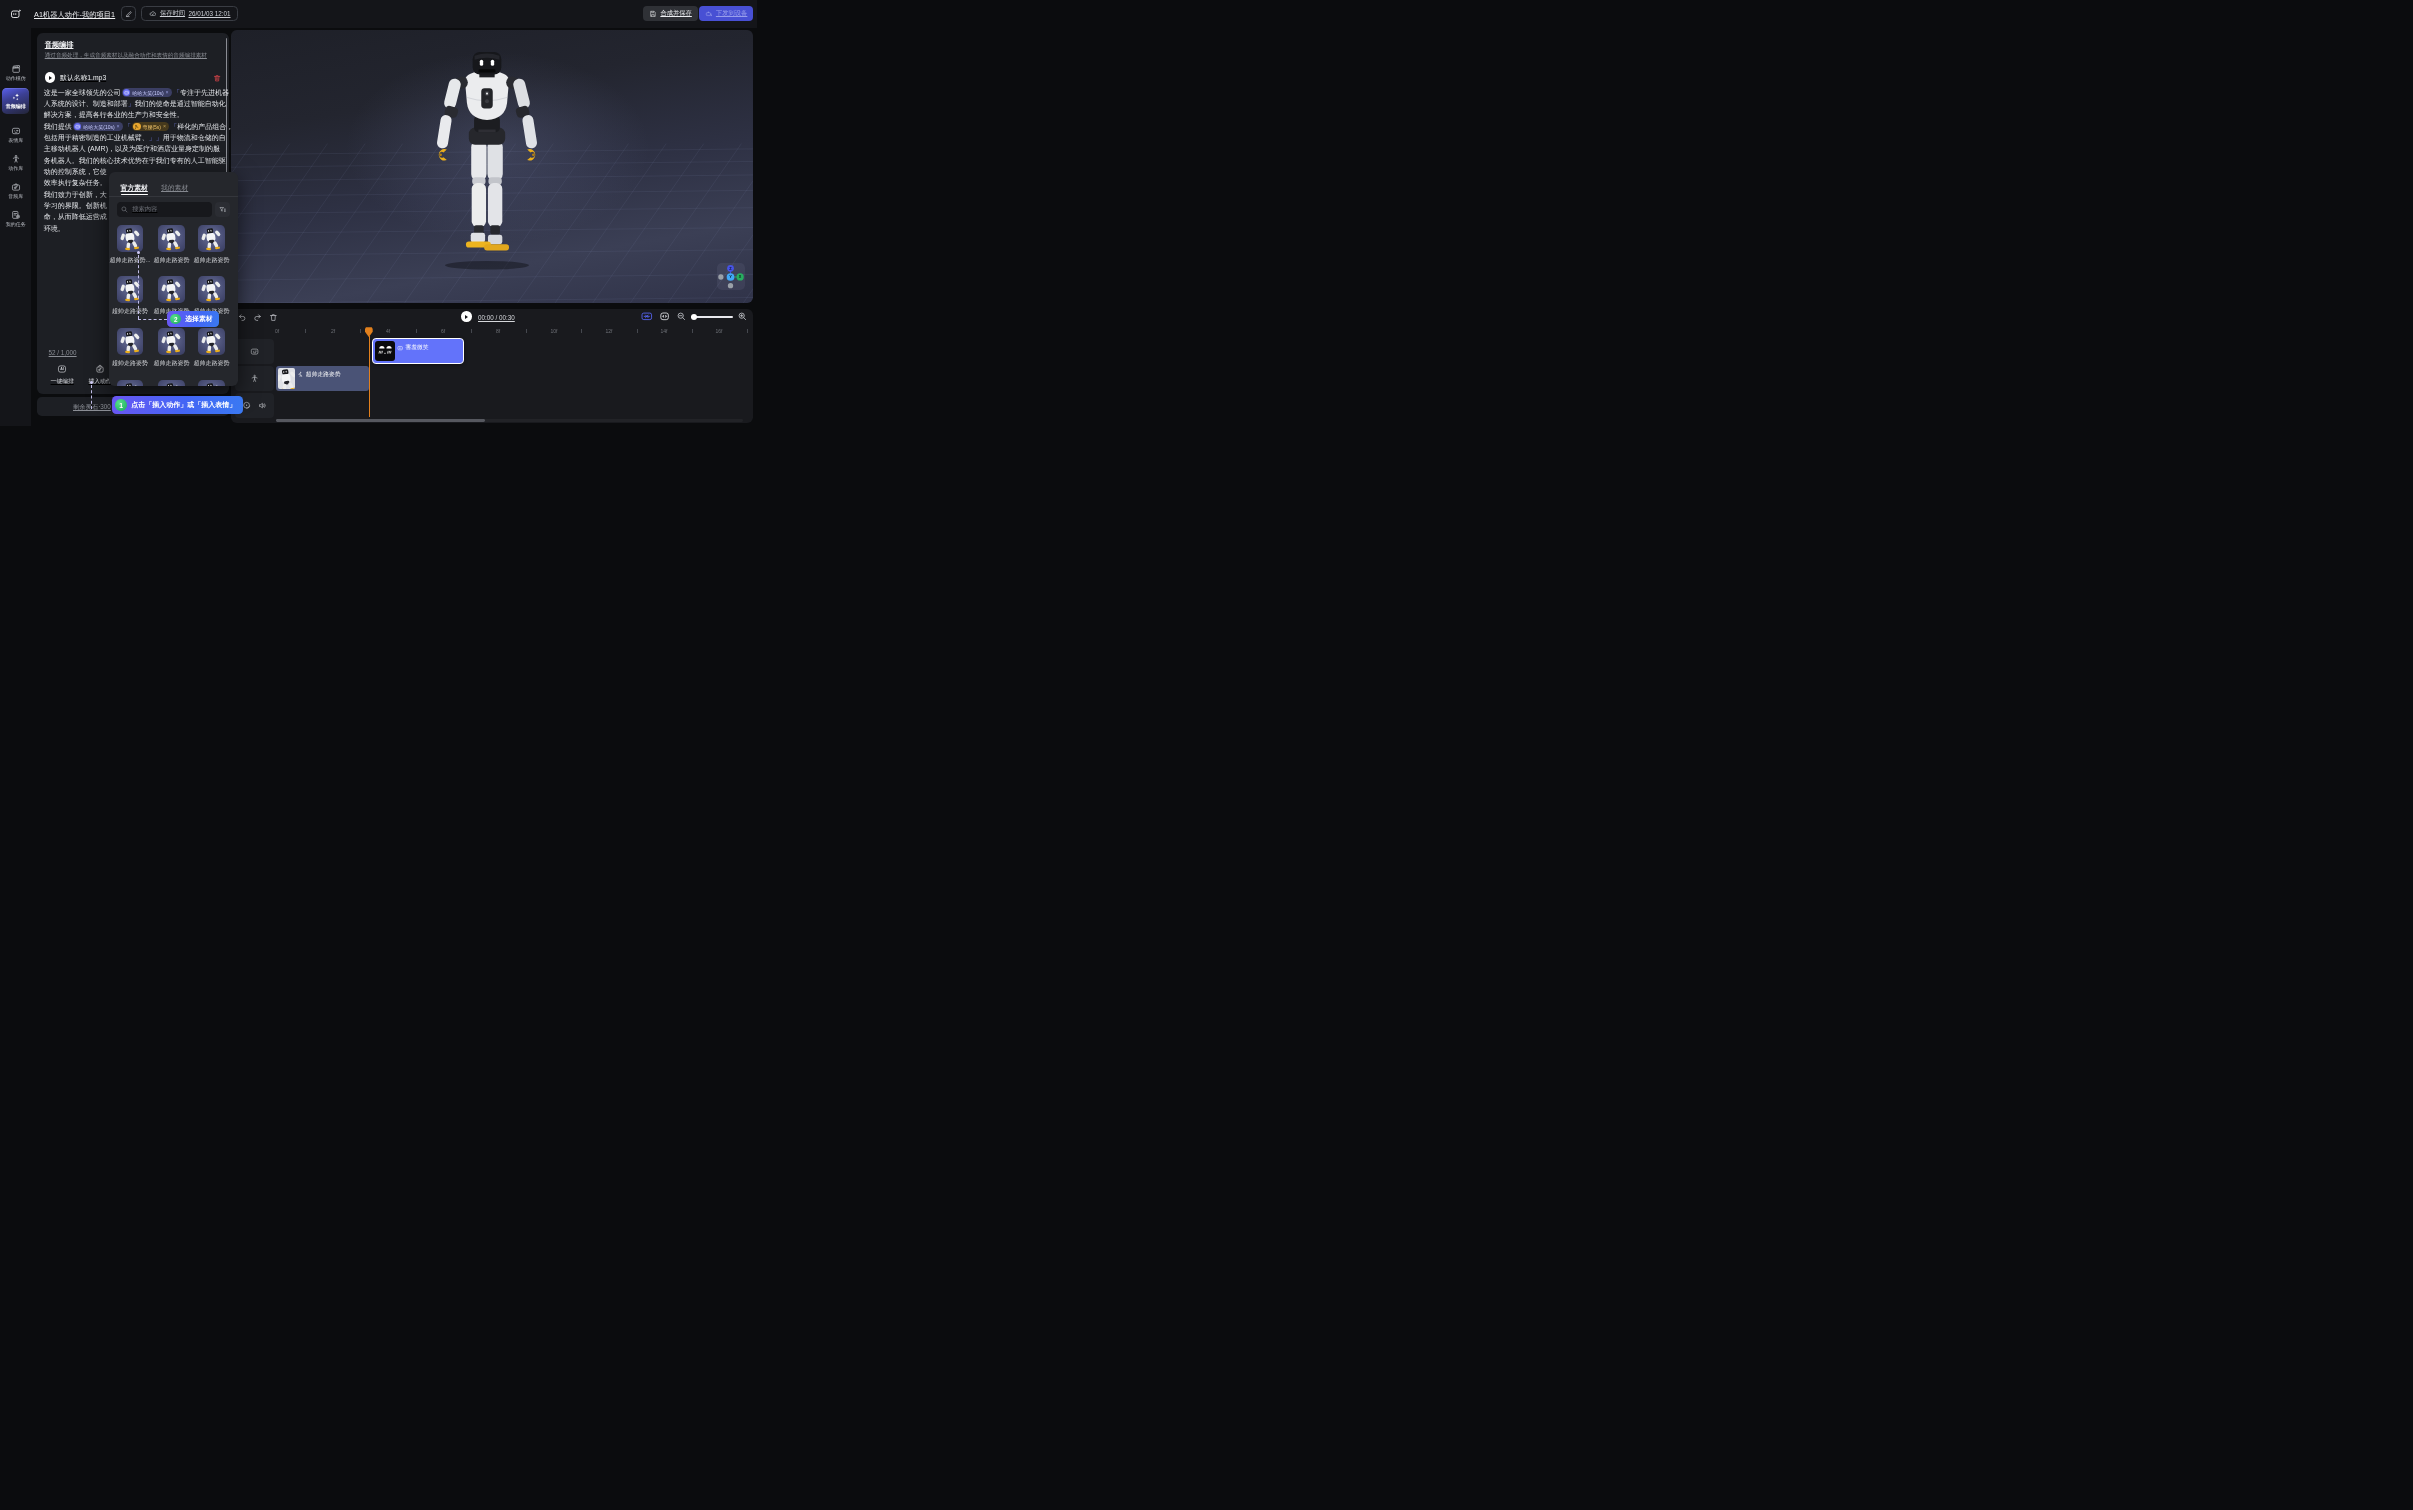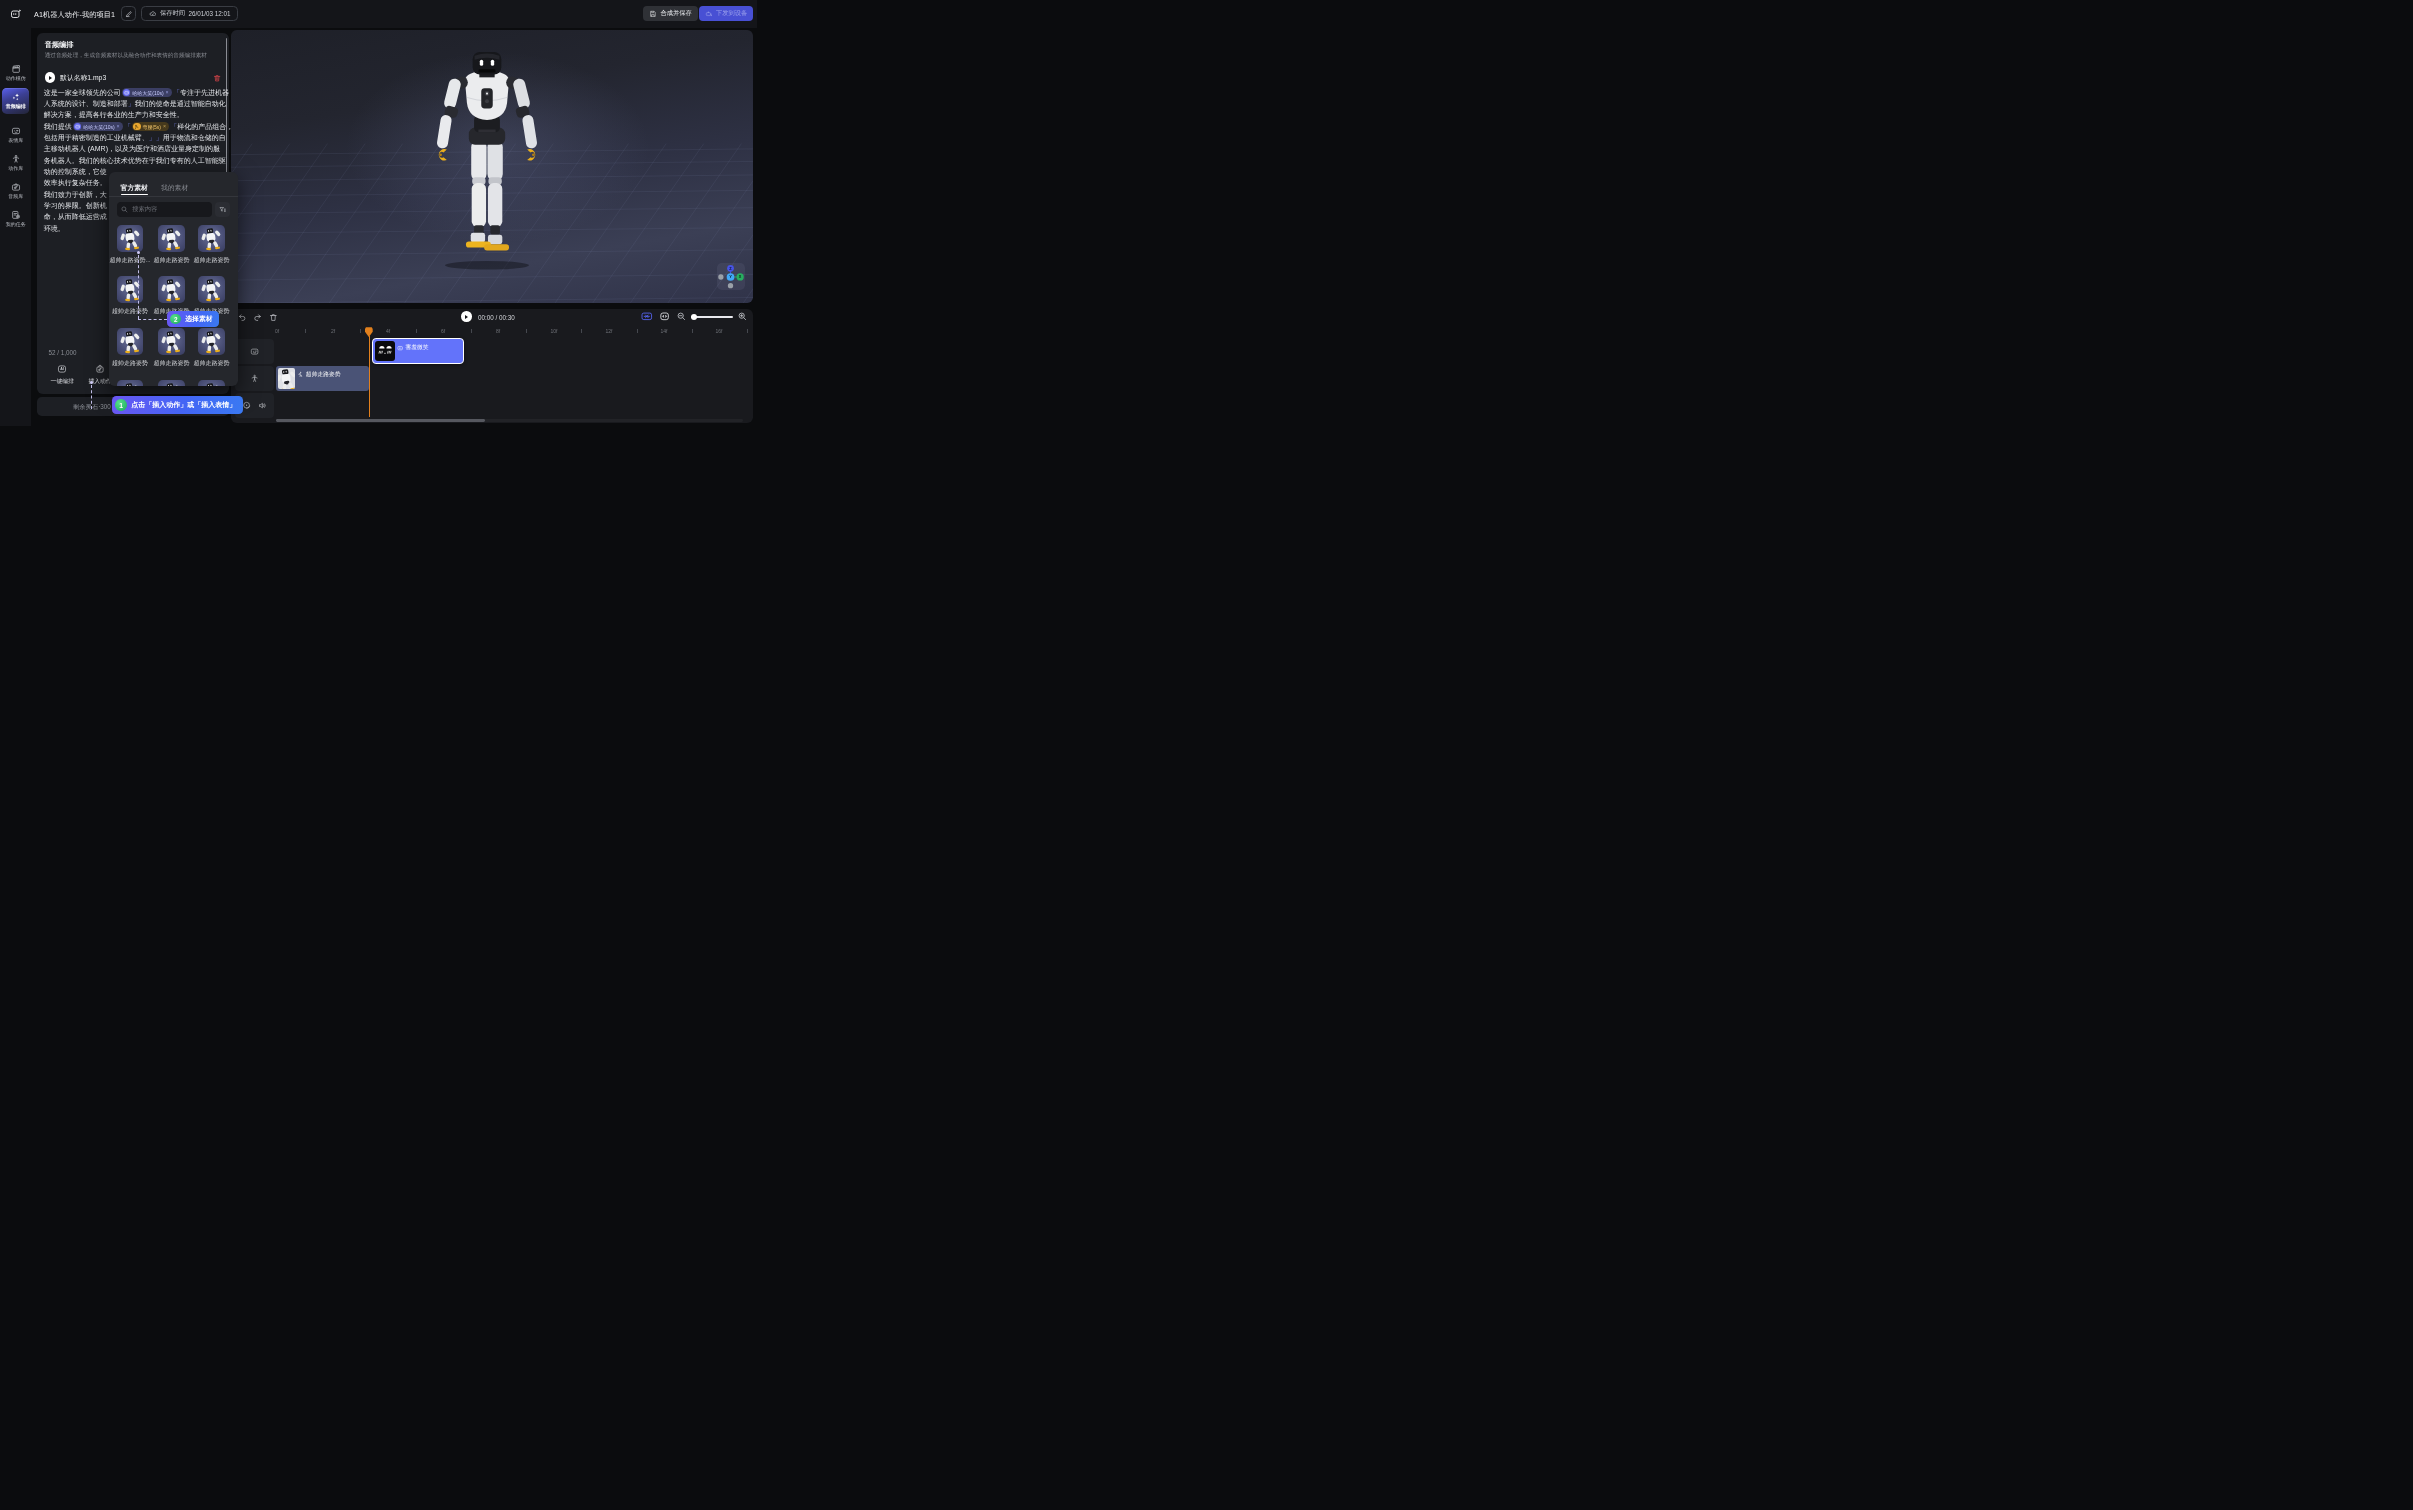--- a/index.html
+++ b/index.html
@@ -1,18 +1,18 @@
 <!DOCTYPE html>
 <html style="font-size:7.7px"><head>
 <meta charset="utf-8">
 <style>
   html,body{margin:0;padding:0;background:#0b0c0e;}
   *{box-sizing:border-box;font-family:"Liberation Sans","DejaVu Sans",sans-serif;}
   .stage{position:relative;width:757px;height:426px;background:#0b0c0e;overflow:hidden;}
-  .abs{position:absolute;}
+  .abs{position:absolute;text-decoration:underline;}
   .ic{display:inline-block;line-height:0;}
   .ic svg{width:100%;height:100%;display:block;}
 
   
   .topbar{left:0;top:0;width:757px;height:27.5px;background:#141519;display:flex;align-items:center;}
   .logo{left:10px;top:7.7px;width:12px;height:12px;color:#f2f3f6;}
   .app-title{left:34px;top:9.7px;font-size:7.2px;color:#f0f1f4;font-weight:500;letter-spacing:0.1px;}
   .pencil-btn{left:121px;top:6.3px;width:15px;height:15px;border:0.5px solid #3a3d44;border-radius:4.3px;display:flex;align-items:center;justify-content:center;color:#d6d8dd;cursor:pointer;}
   .save-pill{left:141px;top:6.3px;height:15px;border:0.5px solid #3a3d44;border-radius:4.3px;display:flex;align-items:center;padding:0 6.8px;gap:3.4px;color:#cdd0d6;font-size:6.3px;}
   .btn-synth{left:643px;top:6.3px;height:15px;background:#2f3136;border-radius:3.9px;display:flex;align-items:center;padding:0 6.3px;gap:3.4px;color:#eceef1;font-size:6.3px;cursor:pointer;}

